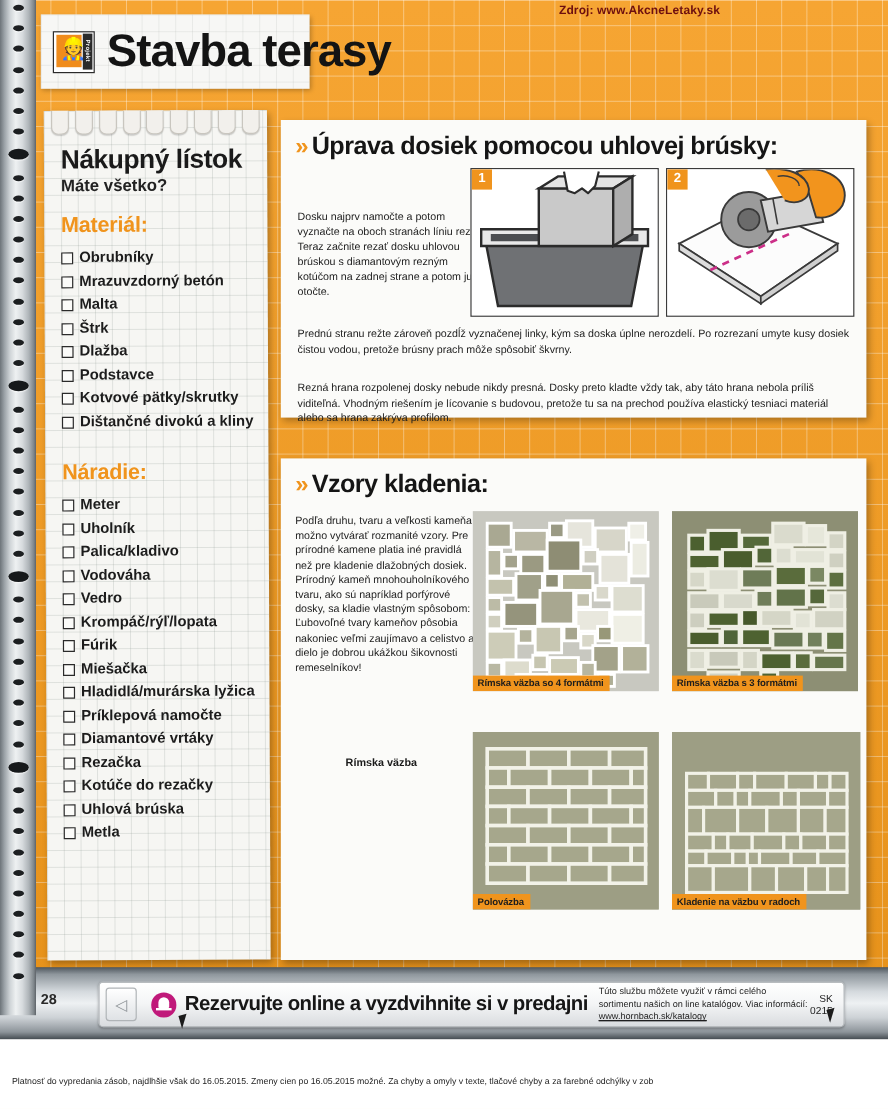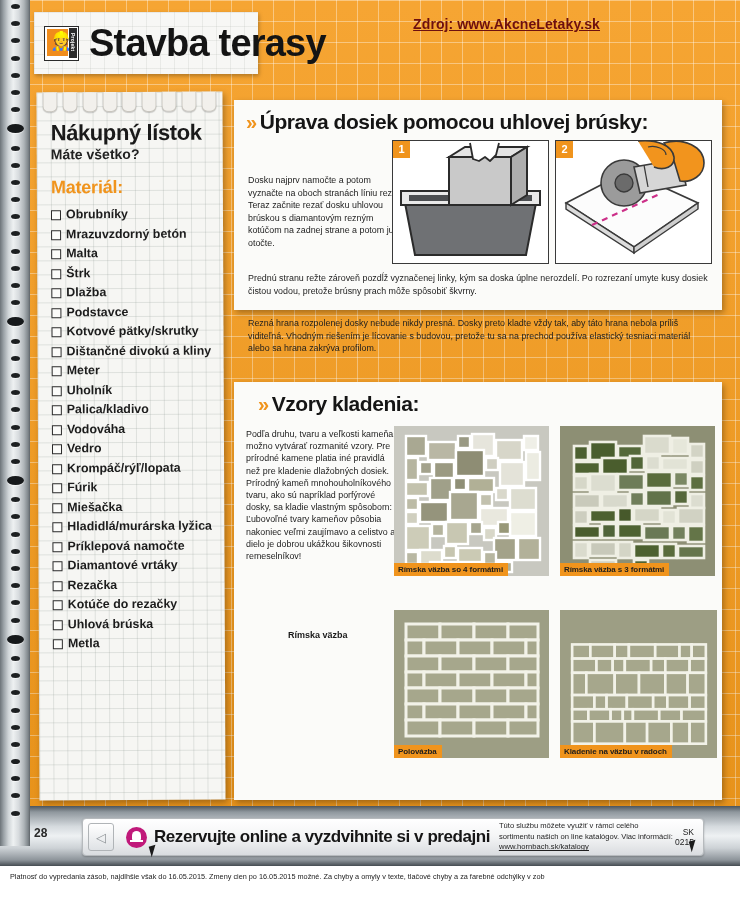--- a/index.html
+++ b/index.html
@@ -61,28 +61,27 @@
   }
   .hole.big {
     width: 17px; height: 9px;
     background: #16191b;
     box-shadow: 0 1px 1px rgba(255,255,255,0.6);
   }
 
   
   .source-note {
     position: absolute;
-    right: 140px; top: 16px;
-    font-size: 14px;
+    right: 140px; top: 4px;
+    font-size: 10px;
     font-weight: bold;
     color: #6d0f0f;
     letter-spacing: 0.1px;
     z-index: 30;
     white-space: nowrap;
-    text-decoration: underline;
   }
 
   
   .title-card {
     position: absolute;
     left: 34px; top: 12px;
     width: 224px; height: 62px;
     background: #f7f7f5;
     background-image:
       linear-gradient(to right, rgba(180,185,180,0.22) 1px, transparent 1px),
@@ -218,21 +217,21 @@
 
   
   .panel {
     position: absolute;
     background: #fbfbf9;
     box-shadow: 2px 3px 6px rgba(0,0,0,0.30);
     z-index: 20;
   }
   .panel-top {
     left: 234px; top: 100px;
-    width: 488px; height: 210px;
+    width: 488px; height: 248px;
   }
   .panel-bottom {
     left: 234px; top: 382px;
     width: 488px; height: 418px;
   }
 
   .sec-head {
     font-size: 21px;
     font-weight: bold;
     color: #151515;
@@ -402,21 +401,21 @@
     position: absolute;
     border-left: 7px solid #1b1b1b;
     border-right: 4px solid transparent;
     border-bottom: 11px solid transparent;
     transform: rotate(-16deg);
   }
 
   
   .legal {
     position: absolute;
-    left: 10px; top: 872px;
+    left: 10px; top: 896px;
     width: 722px;
     font-size: 7.3px;
     color: #232323;
     line-height: 10px;
     z-index: 40;
     white-space: nowrap;
     overflow: hidden;
   }
 </style>
 </head>
@@ -534,20 +533,21 @@
         <div class="chk">
             <span class="box"></span>
             <span>Kotvové pätky/skrutky</span>
           </div>
         <div class="chk">
             <span class="box"></span>
             <span>Dištančné divokú a kliny</span>
           </div>
       </div>
 
+      <div class="note-sect second">Náradie:</div>
       <div>
         <div class="chk">
             <span class="box"></span>
             <span>Meter</span>
           </div>
         <div class="chk">
             <span class="box"></span>
             <span>Uholník</span>
           </div>
         <div class="chk">
@@ -643,21 +643,21 @@
         <path d="M82,0 C100,-2 116,4 118,16 C119,26 108,30 98,26" fill="#f2941d" stroke="#3a3a3a" stroke-width="1.6"></path>
         <path d="M92,6 C100,4 110,8 110,14" stroke="#3a3a3a" stroke-width="1.2" fill="none"></path>
       </svg>
     </div>
 
     <div class="body-p" style="position:absolute; left:14px; top:172px; width:460px;">Prednú stranu režte zároveň pozdĺž vyznačenej linky, kým sa doska úplne nerozdelí. Po rozrezaní umyte kusy dosiek čistou vodou, pretože brúsny prach môže spôsobiť škvrny.</div>
     <div class="body-p" style="position:absolute; left:14px; top:208px; width:460px;">Rezná hrana rozpolenej dosky nebude nikdy presná. Dosky preto kladte vždy tak, aby táto hrana nebola príliš viditeľná. Vhodným riešením je lícovanie s budovou, pretože tu sa na prechod používa elastický tesniaci materiál alebo sa hrana zakrýva profilom.</div>
   </div>
 
   <div class="panel panel-bottom">
-    <div class="sec-head" style="position:absolute; left:24px; top:10px;">
+    <div class="sec-head" style="position:absolute; left:12px; top:10px;">
       <span class="chev">»</span><span>Vzory kladenia:</span>
     </div>
 
     <div class="body-p tight" style="position:absolute; left:12px; top:46px; width:152px;">Podľa druhu, tvaru a veľkosti kameňa možno vytvárať rozmanité vzory. Pre prírodné kamene platia iné pravidlá než pre kladenie dlažobných dosiek. Prírodný kameň mnohouholníkového tvaru, ako sú napríklad porfýrové dosky, sa kladie vlastným spôsobom: Ľubovoľné tvary kameňov pôsobia nakoniec veľmi zaujímavo a celistvo a dielo je dobrou ukážkou šikovnosti remeselníkov!</div>
 
     <div style="position:absolute; left:12px; top:248px; width:152px; font-size:9px; font-weight:bold; color:#1a1a1a;padding-left:42px;">Rímska väzba</div>
 
     <div class="swatch" style="left:160px; top:44px; width:155px; height:150px; background:#c8c8c0;">
       <svg class="sw-canvas" viewBox="0 0 155 150" preserveAspectRatio="none">
         <rect x="0" y="0" width="155" height="150" fill="#c8c8c0"></rect>

